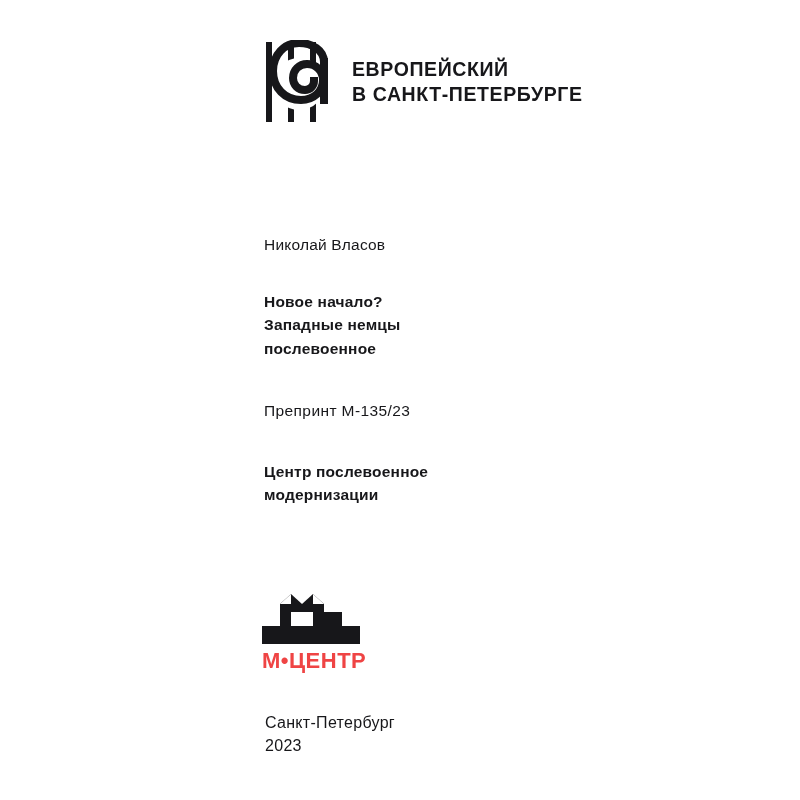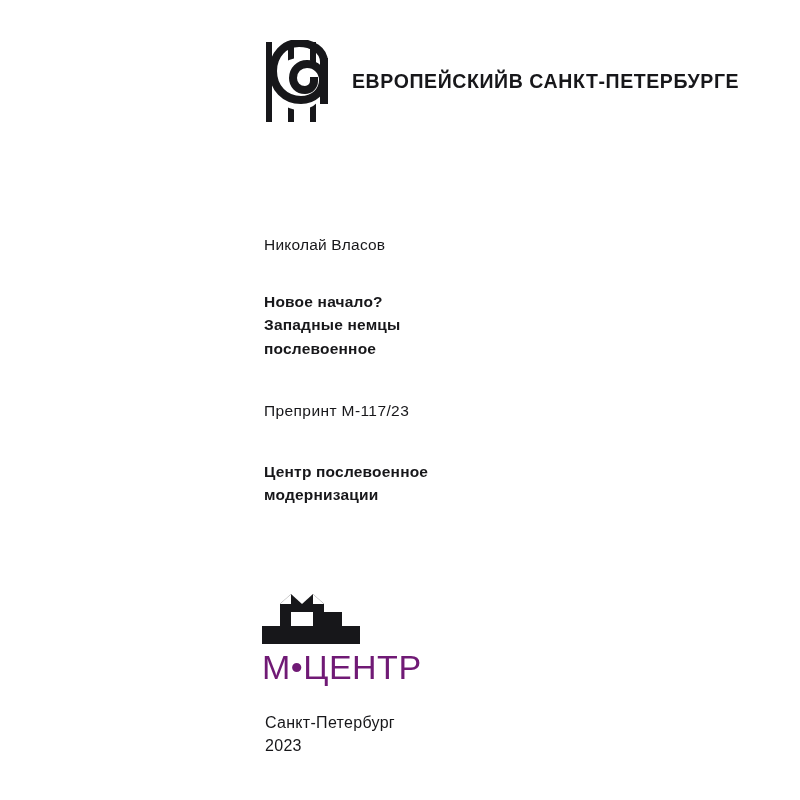--- a/index.html
+++ b/index.html
@@ -33,21 +33,21 @@
     align-items: center;
   }
   .univ-mark {
     width: 76px;
     height: 84px;
     flex: 0 0 auto;
     margin-right: 12px;
   }
   .univ-words {
     display: flex;
-    flex-direction: row;
+    flex-direction: column;
     justify-content: center;
     line-height: 1.30;
   }
   .univ-words span {
     font-size: 19.5px;
     font-weight: bold;
     letter-spacing: 0.6px;
     color: #17171a;
     white-space: nowrap;
   }
@@ -98,24 +98,24 @@
     top: 592px;
     width: 120px;
   }
   .mcenter-mark {
     width: 110px;
     height: 52px;
     display: block;
   }
   .mcenter-word {
     margin-top: 4px;
-    font-size: 34px;
-    font-weight: normal;
+    font-size: 22px;
+    font-weight: bold;
     letter-spacing: 0.5px;
-    color: #701a75;
+    color: #ef4444;
     white-space: nowrap;
   }
 
   
   .imprint {
     position: absolute;
     left: 265px;
     top: 712px;
     font-size: 16px;
     line-height: 1.42;
@@ -152,21 +152,21 @@
 
   <div class="meta">
     <p class="author">Николай Власов</p>
 
     <div class="title">
       <div>Новое начало?</div>
       <div>Западные немцы</div>
       <div>послевоенное</div>
     </div>
 
-    <p class="preprint">Препринт М-117/23</p>
+    <p class="preprint">Препринт М-135/23</p>
 
     <div class="center-name">
       <div>Центр послевоенное</div>
       <div>модернизации</div>
     </div>
   </div>
 
   <div class="mcenter">
     <span class="mcenter-mark">
       <svg viewBox="0 0 110 52" width="110" height="52" xmlns="http://www.w3.org/2000/svg">

